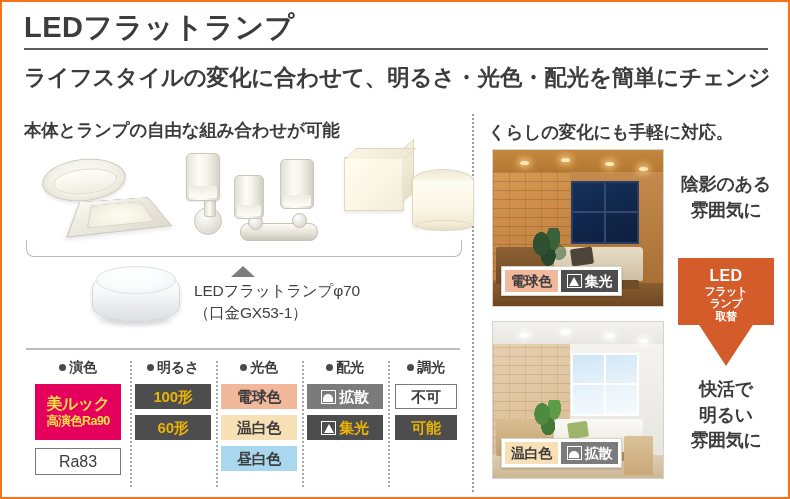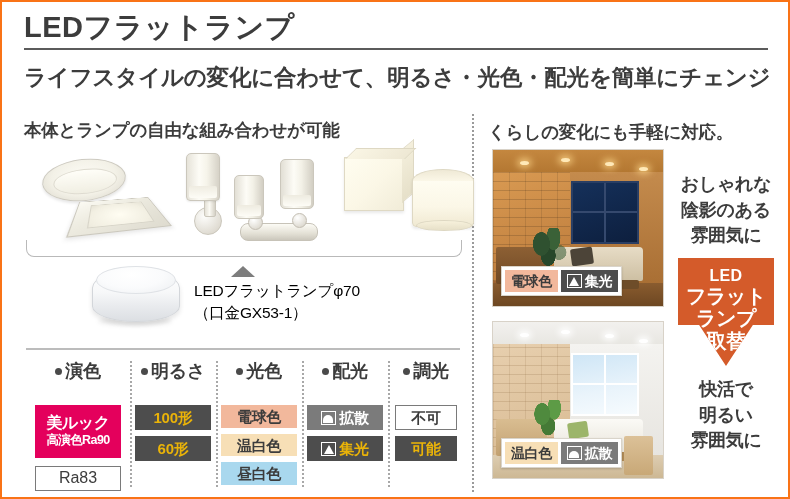--- a/index.html
+++ b/index.html
@@ -312,21 +312,21 @@
     border-radius: 50%;
     background: rgba(0,0,0,0.08);
     filter: blur(2px);
   }
   .lamp-caption {
     position: absolute;
     left: 192px;
     top: 278px;
     font-size: 15.5px;
     font-weight: normal;
-    color: #000000;
+    color: #404040;
     line-height: 1.45;
     letter-spacing: -0.2px;
     white-space: nowrap;
   }
 
   .hr-left {
     position: absolute;
     left: 24px;
     top: 346px;
     width: 434px;
@@ -356,24 +356,24 @@
     height: 126px;
     border-left: 2px dotted #a8a8a8;
   }
   .col-演色 { width: 104px; }
   .col-明るさ { width: 86px; }
   .col-光色 { width: 86px; }
   .col-配光 { width: 86px; }
   .col-調光 { width: 76px; }
 
   .col-title {
-    font-size: 18px;
+    font-size: 14px;
     font-weight: bold;
     color: #3c3c3c;
-    margin-bottom: 22px;
+    margin-bottom: 7px;
     letter-spacing: -0.2px;
     white-space: nowrap;
   }
   .col-title .dot {
     display: inline-block;
     width: 7px; height: 7px;
     border-radius: 50%;
     background: #4a4a4a;
     margin-right: 3px;
     vertical-align: middle;
@@ -414,21 +414,21 @@
     color: #3c3c3c;
   }
   .chip-w76 { width: 76px; }
   .chip-w62 { width: 62px; }
 
   
   .bi-look {
     box-sizing: border-box;
     width: 86px; height: 56px;
     background: #e4005c;
-    color: #ffffff;
+    color: #fde047;
     display: flex;
     flex-direction: column;
     align-items: center;
     justify-content: center;
     margin-bottom: 8px;
     line-height: 1.05;
   }
   .bi-look .l1 {
     font-size: 16px;
     font-weight: bold;
@@ -698,21 +698,21 @@
     clip-path: polygon(0 0, 100% 0, 100% 62%, 78% 62%, 50% 100%, 22% 62%, 0 62%);
     display: flex;
     flex-direction: column;
     align-items: center;
     padding-top: 9px;
     box-sizing: border-box;
     color: #ffffff;
     font-weight: bold;
     line-height: 1.12;
   }
-  .arrow div { font-size: 20px; letter-spacing: -0.5px; }
+  .arrow div { font-size: 11px; letter-spacing: -0.5px; }
   .arrow .a1 { font-size: 16px; letter-spacing: 0.3px; }
 
   .rtext {
     position: absolute;
     text-align: center;
     font-size: 18px;
     font-weight: bold;
     color: #3c3c3c;
     line-height: 1.42;
     letter-spacing: -0.3px;
@@ -873,21 +873,20 @@
         <span class="glyph">
             <span class="glyph-box"></span>
             <span class="glyph-dome"></span>
           </span>
         <span>拡散</span>
       </div>
     </div>
   </div>
 
   <div class="rtext rtext-top">
-    <div>おしゃれな</div>
     <div>陰影のある</div>
     <div>雰囲気に</div>
   </div>
 
   <div class="arrow">
     <div class="a1">LED</div>
     <div>フラット</div>
     <div>ランプ</div>
     <div>取替</div>
   </div>

